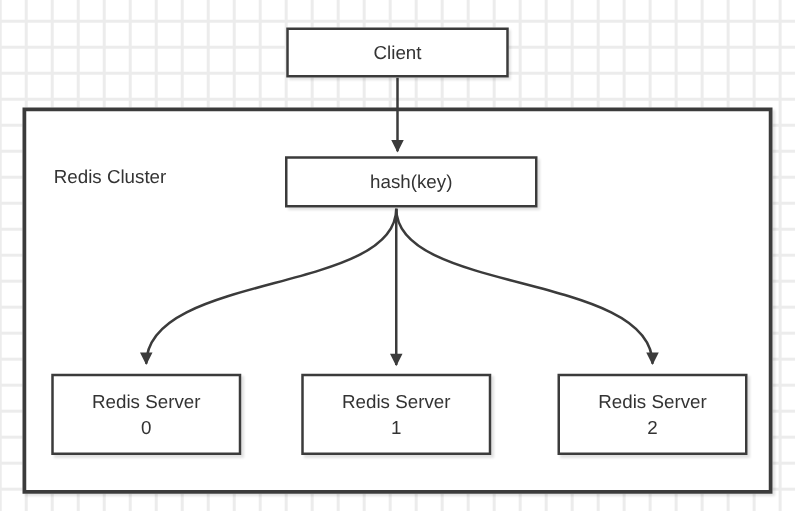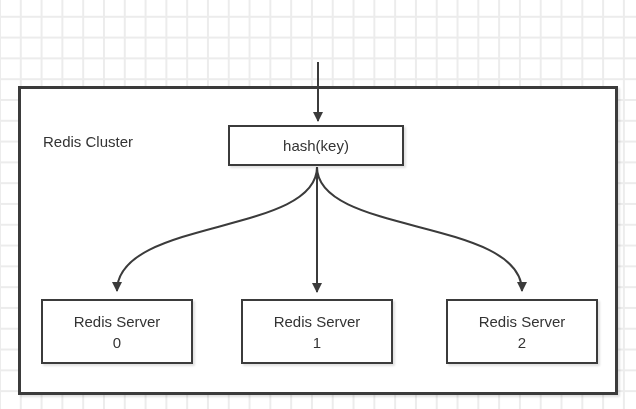--- a/index.html
+++ b/index.html
@@ -43,21 +43,21 @@
     flex-direction: column;
     align-items: center;
     justify-content: center;
     text-align: center;
     font-size: 15px;
     line-height: 21px;
     z-index: 3;
     box-sizing: border-box;
   }
   .node-client   { left: 229px; top: 22px;  width: 178px; height: 40px; }
-  .node-hash     { left: 228px; top: 125px; width: 176px; height: 41px; }
+  .node-hash     { left: 228px; top: 125px; width: 202px; height: 41px; }
   .node-server-0 { left: 41px;  top: 299px; width: 152px; height: 65px; }
   .node-server-1 { left: 241px; top: 299px; width: 152px; height: 65px; }
   .node-server-2 { left: 446px; top: 299px; width: 152px; height: 65px; }
   .edges-layer {
     position: absolute;
     left: 0; top: 0;
     width: 636px; height: 409px;
     z-index: 2;
     pointer-events: none;
   }
@@ -75,20 +75,23 @@
       <marker id="arrowhead" viewBox="0 0 10 10" refX="9" refY="5" markerWidth="6.5" markerHeight="5" orient="auto">
         <path d="M 0 0 L 10 5 L 0 10 z" fill="#3b3b3b"></path>
       </marker>
     </defs>
     <path d="M 318 62 L 318 121" fill="none" stroke="#3b3b3b" stroke-width="2" marker-end="url(#arrowhead)"></path>
     <path d="M 317 167 C 317 235, 117 218, 117 291" fill="none" stroke="#3b3b3b" stroke-width="2" marker-end="url(#arrowhead)"></path>
     <path d="M 317 167 L 317 292" fill="none" stroke="#3b3b3b" stroke-width="2" marker-end="url(#arrowhead)"></path>
     <path d="M 317 167 C 317 235, 522 218, 522 291" fill="none" stroke="#3b3b3b" stroke-width="2" marker-end="url(#arrowhead)"></path>
   </svg>
 
+  <div class="node node-client">
+    <span>Client</span>
+  </div>
 
   <div class="node node-hash">
     <span>hash(key)</span>
   </div>
 
   <div class="node node-server-0">
     <span>Redis Server</span>
     <span>0</span>
   </div>
 

